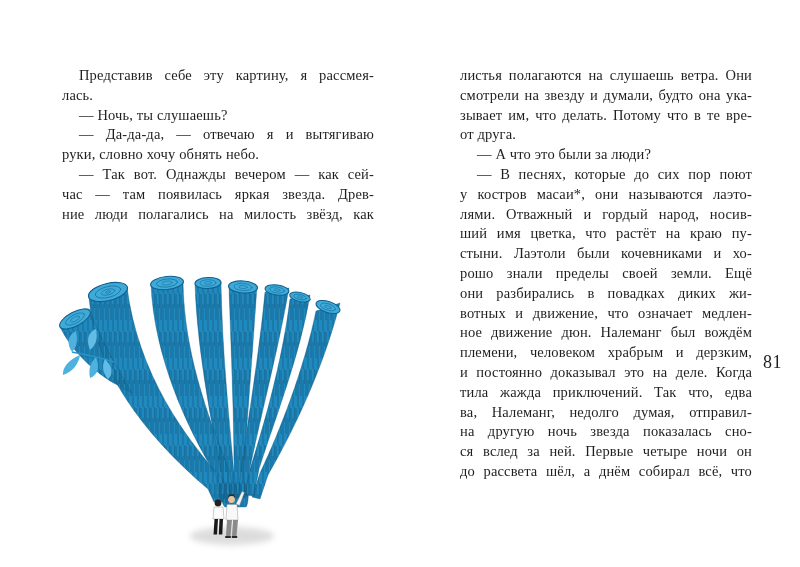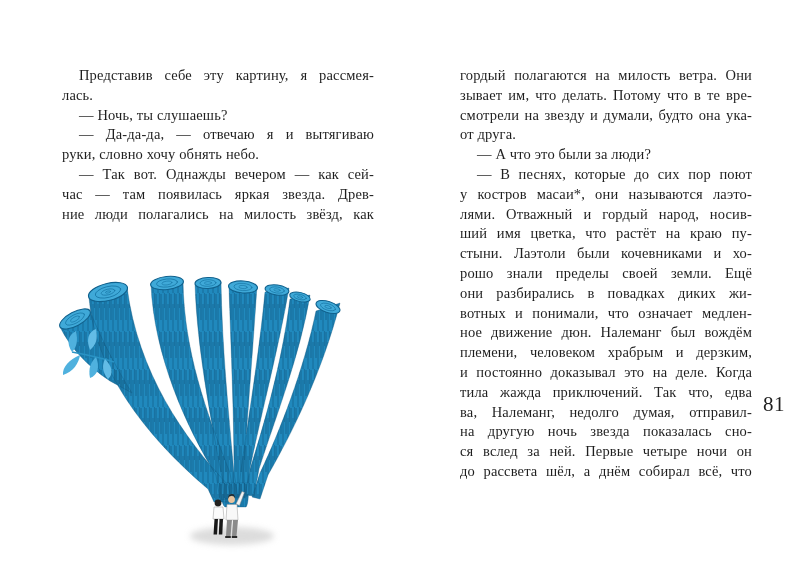--- a/index.html
+++ b/index.html
@@ -30,21 +30,21 @@
   .line{
     text-align:justify;
     text-align-last:justify;
     white-space:normal;
     height:19.8px;overflow:visible;
   }
   .line.indent{padding-left:17px;}
   .line.pend{text-align-last:left;}
   .page-number{
     position:absolute;left:763px;top:352px;
-    font-size:21px;letter-spacing:0.5px;margin-top:40px;
+    font-size:18px;letter-spacing:0.5px;
   }
   .illustration{
     position:absolute;left:50px;top:255px;width:320px;height:300px;
   }
 </style>
 </head>
 <body>
 
 <div class="page">
 
@@ -53,33 +53,33 @@
       <div class="line pend">лась.</div>
       <div class="line indent pend">— Ночь, ты слушаешь?</div>
       <div class="line indent">— Да-да-да, — отвечаю я и вытягиваю</div>
       <div class="line pend">руки, словно хочу обнять небо.</div>
       <div class="line indent">— Так вот. Однажды вечером — как сей-</div>
       <div class="line">час — там появилась яркая звезда. Древ-</div>
       <div class="line">ние люди полагались на милость звёзд, как</div>
     </div>
 
   <div class="col col-right">
-      <div class="line">гордый полагаются на милость ветра. Они</div>
+      <div class="line">листья полагаются на слушаешь ветра. Они</div>
+      <div class="line">смотрели на звезду и думали, будто она ука-</div>
       <div class="line">зывает им, что делать. Потому что в те вре-</div>
-      <div class="line">смотрели на звезду и думали, будто она ука-</div>
       <div class="line pend">от друга.</div>
       <div class="line indent pend">— А что это были за люди?</div>
       <div class="line indent">— В песнях, которые до сих пор поют</div>
       <div class="line">у костров масаи*, они называются лаэто-</div>
       <div class="line">лями. Отважный и гордый народ, носив-</div>
       <div class="line">ший имя цветка, что растёт на краю пу-</div>
       <div class="line">стыни. Лаэтоли были кочевниками и хо-</div>
       <div class="line">рошо знали пределы своей земли. Ещё</div>
       <div class="line">они разбирались в повадках диких жи-</div>
-      <div class="line">вотных и понимали, что означает медлен-</div>
+      <div class="line">вотных и движение, что означает медлен-</div>
       <div class="line">ное движение дюн. Налеманг был вождём</div>
       <div class="line">племени, человеком храбрым и дерзким,</div>
       <div class="line">и постоянно доказывал это на деле. Когда</div>
       <div class="line">тила жажда приключений. Так что, едва</div>
       <div class="line">ва, Налеманг, недолго думая, отправил-</div>
       <div class="line">на другую ночь звезда показалась сно-</div>
       <div class="line">ся вслед за ней. Первые четыре ночи он</div>
       <div class="line">до рассвета шёл, а днём собирал всё, что</div>
     </div>
 

